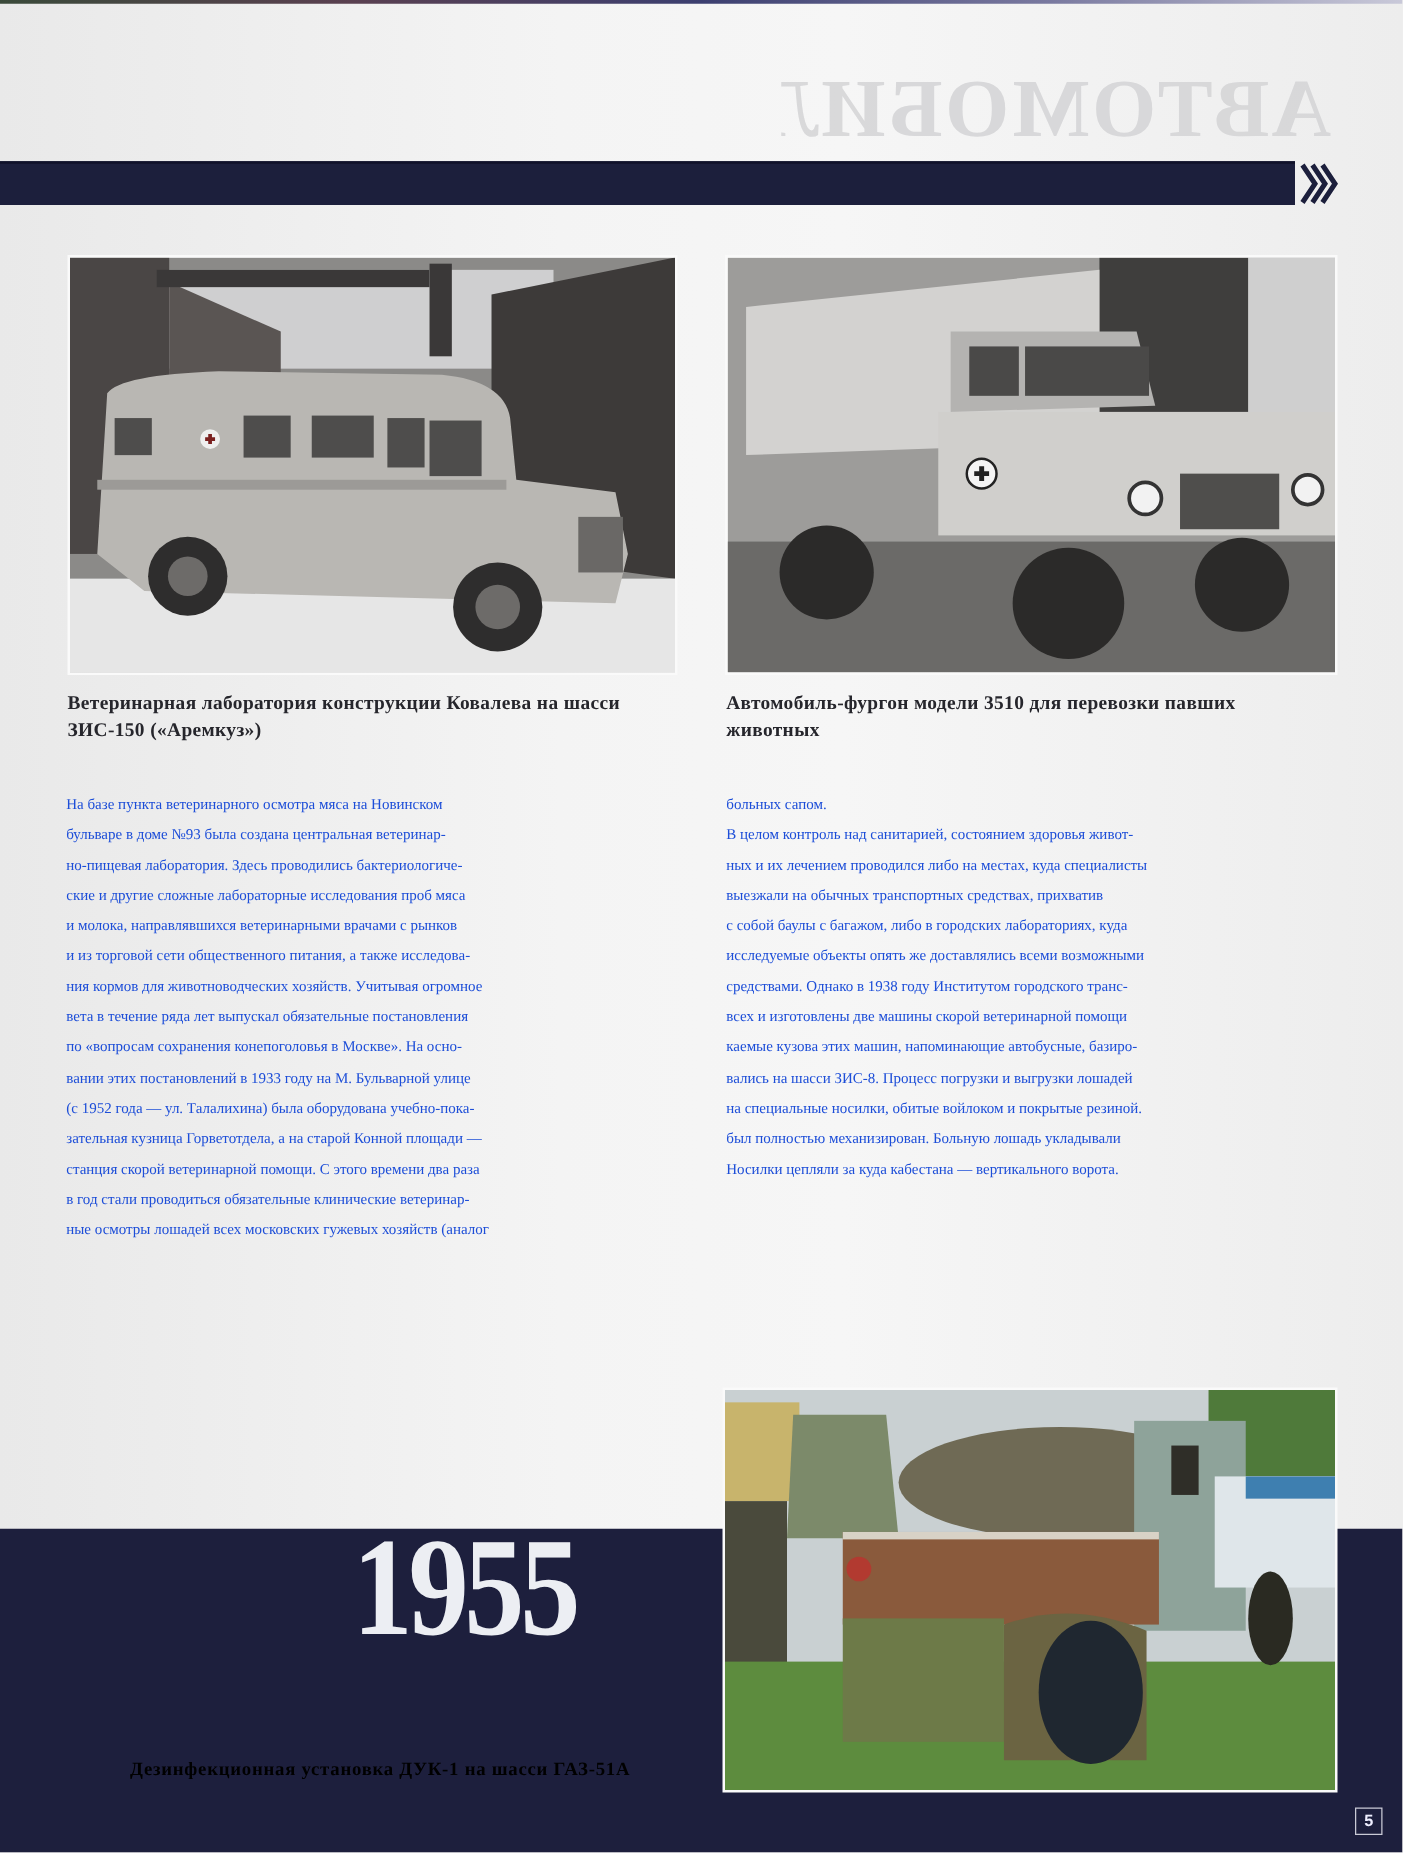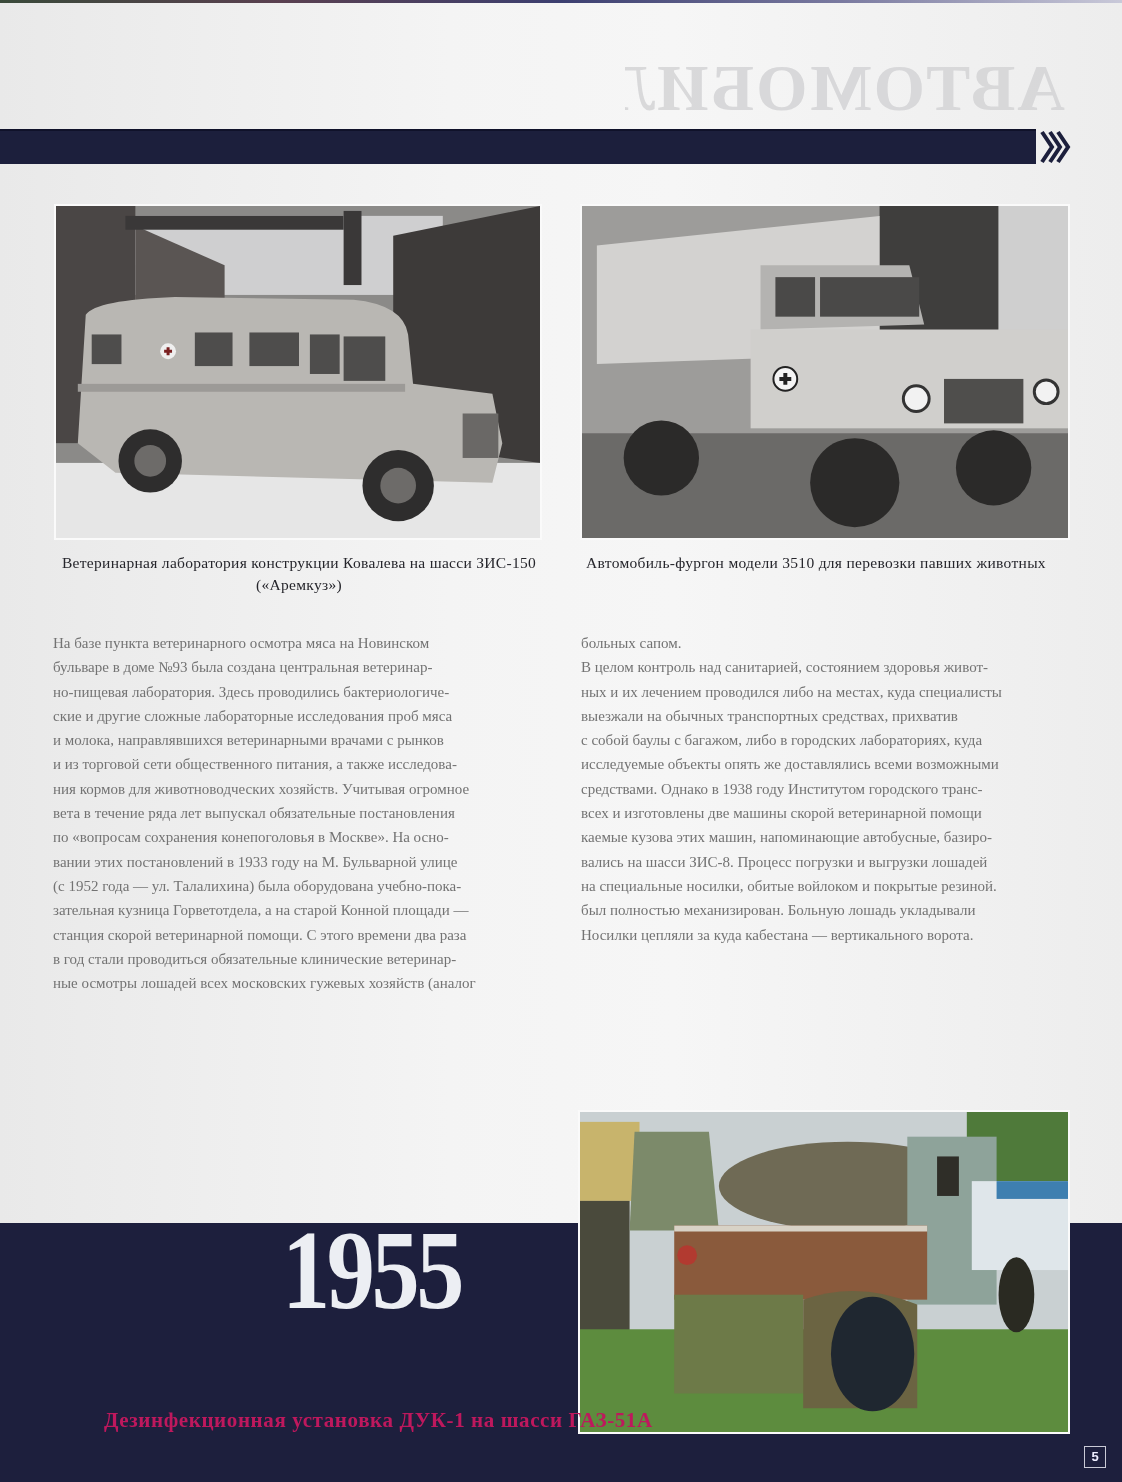--- a/index.html
+++ b/index.html
@@ -25,48 +25,48 @@
     }
     .chevrons { position: absolute; left: 1038px; top: 128px; width: 34px; height: 38px; }
 
     .photo { position: absolute; overflow: hidden; border: 2px solid #fafafa; box-sizing: border-box; }
     .photo svg { display: block; width: 100%; height: 100%; }
     .photo-1 { left: 54px; top: 204px; width: 488px; height: 336px; }
     .photo-2 { left: 580px; top: 204px; width: 490px; height: 336px; }
     .photo-3 { left: 578px; top: 1110px; width: 492px; height: 324px; z-index: 3; }
 
     .caption {
-      position: absolute; font-family: "Liberation Serif", serif; font-weight: normal;
-      font-size: 15.5px; line-height: 22px; color: #26262c; letter-spacing: .3px; text-align: center;
+      position: absolute; font-family: "Liberation Serif", serif; font-weight: bold;
+      font-size: 15.5px; line-height: 22px; color: #26262c; letter-spacing: .3px;
     }
     .caption-1 { left: 54px; top: 552px; width: 490px; }
     .caption-2 { left: 581px; top: 552px; width: 470px; }
 
     .col {
       position: absolute; top: 631px; font-family: "Liberation Serif", serif;
-      font-size: 15px; line-height: 24.3px; color: #737373;
+      font-size: 12px; line-height: 24.3px; color: #1d4ed8;
     }
     .col p { margin: 0; white-space: nowrap; }
     .col-left { left: 53px; width: 490px; }
     .col-right { left: 581px; width: 490px; }
 
     .bottom-band {
       position: absolute; left: 0; top: 1223px; width: 1122px; height: 259px;
       background: #1d1f3d; z-index: 1;
     }
     .year {
       position: absolute; left: 282px; top: 1210px; z-index: 4;
       font-family: "Liberation Serif", serif; font-weight: bold; font-size: 112px; line-height: 120px;
       color: #eceef3; letter-spacing: -4px;
       transform: scaleX(0.86); transform-origin: left top;
     }
     .bottom-caption {
       position: absolute; left: 104px; top: 1408px; z-index: 4;
-      font-family: "Liberation Serif", serif; font-weight: bold; font-size: 21px;
-      color: #be185d; letter-spacing: .6px;
+      font-family: "Liberation Serif", serif; font-weight: bold; font-size: 15px;
+      color: #000000; letter-spacing: .6px;
     }
     .page-num {
       position: absolute; left: 1084px; top: 1446px; width: 22px; height: 22px; z-index: 4;
       border: 1.5px solid #c9cad6; box-sizing: border-box;
       font-family: "Liberation Sans", sans-serif; font-weight: bold; font-size: 13px;
       color: #eeeeff; text-align: center; line-height: 19px;
     }
   </style>
 </head>
 <body>

